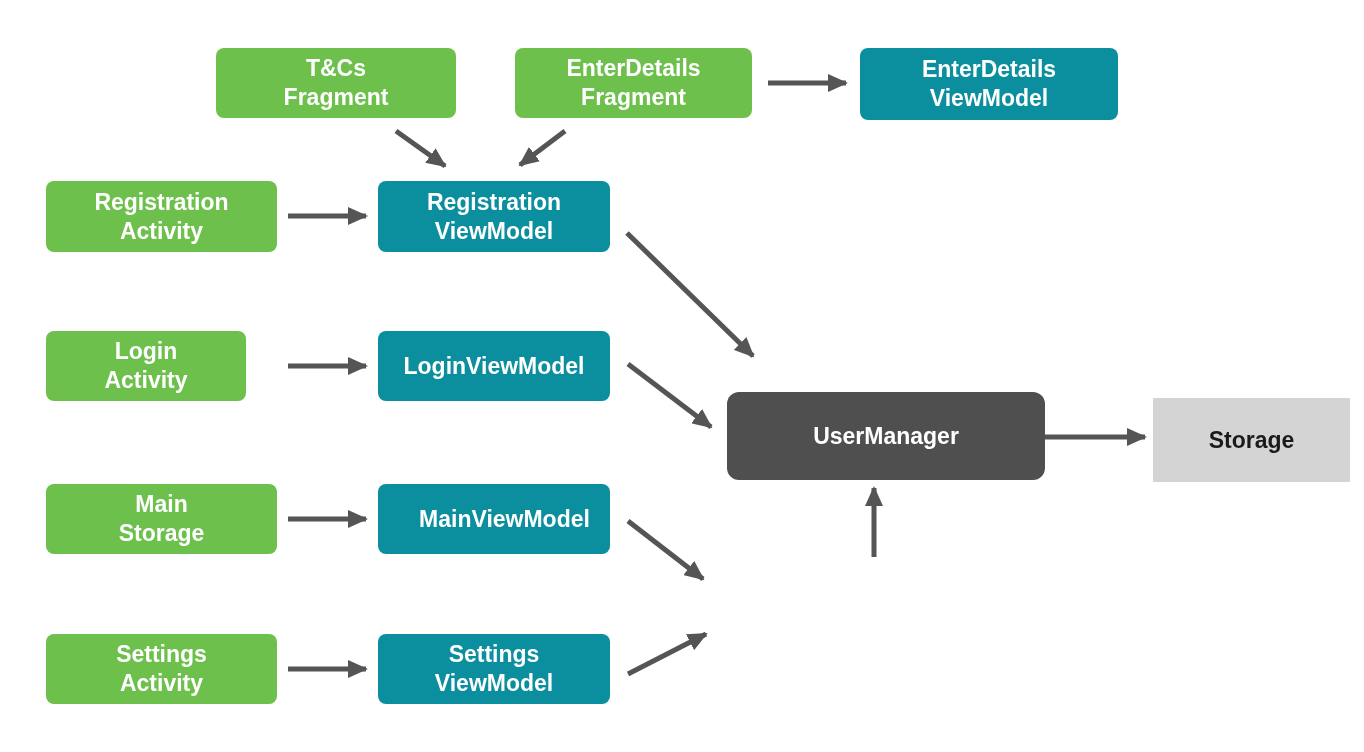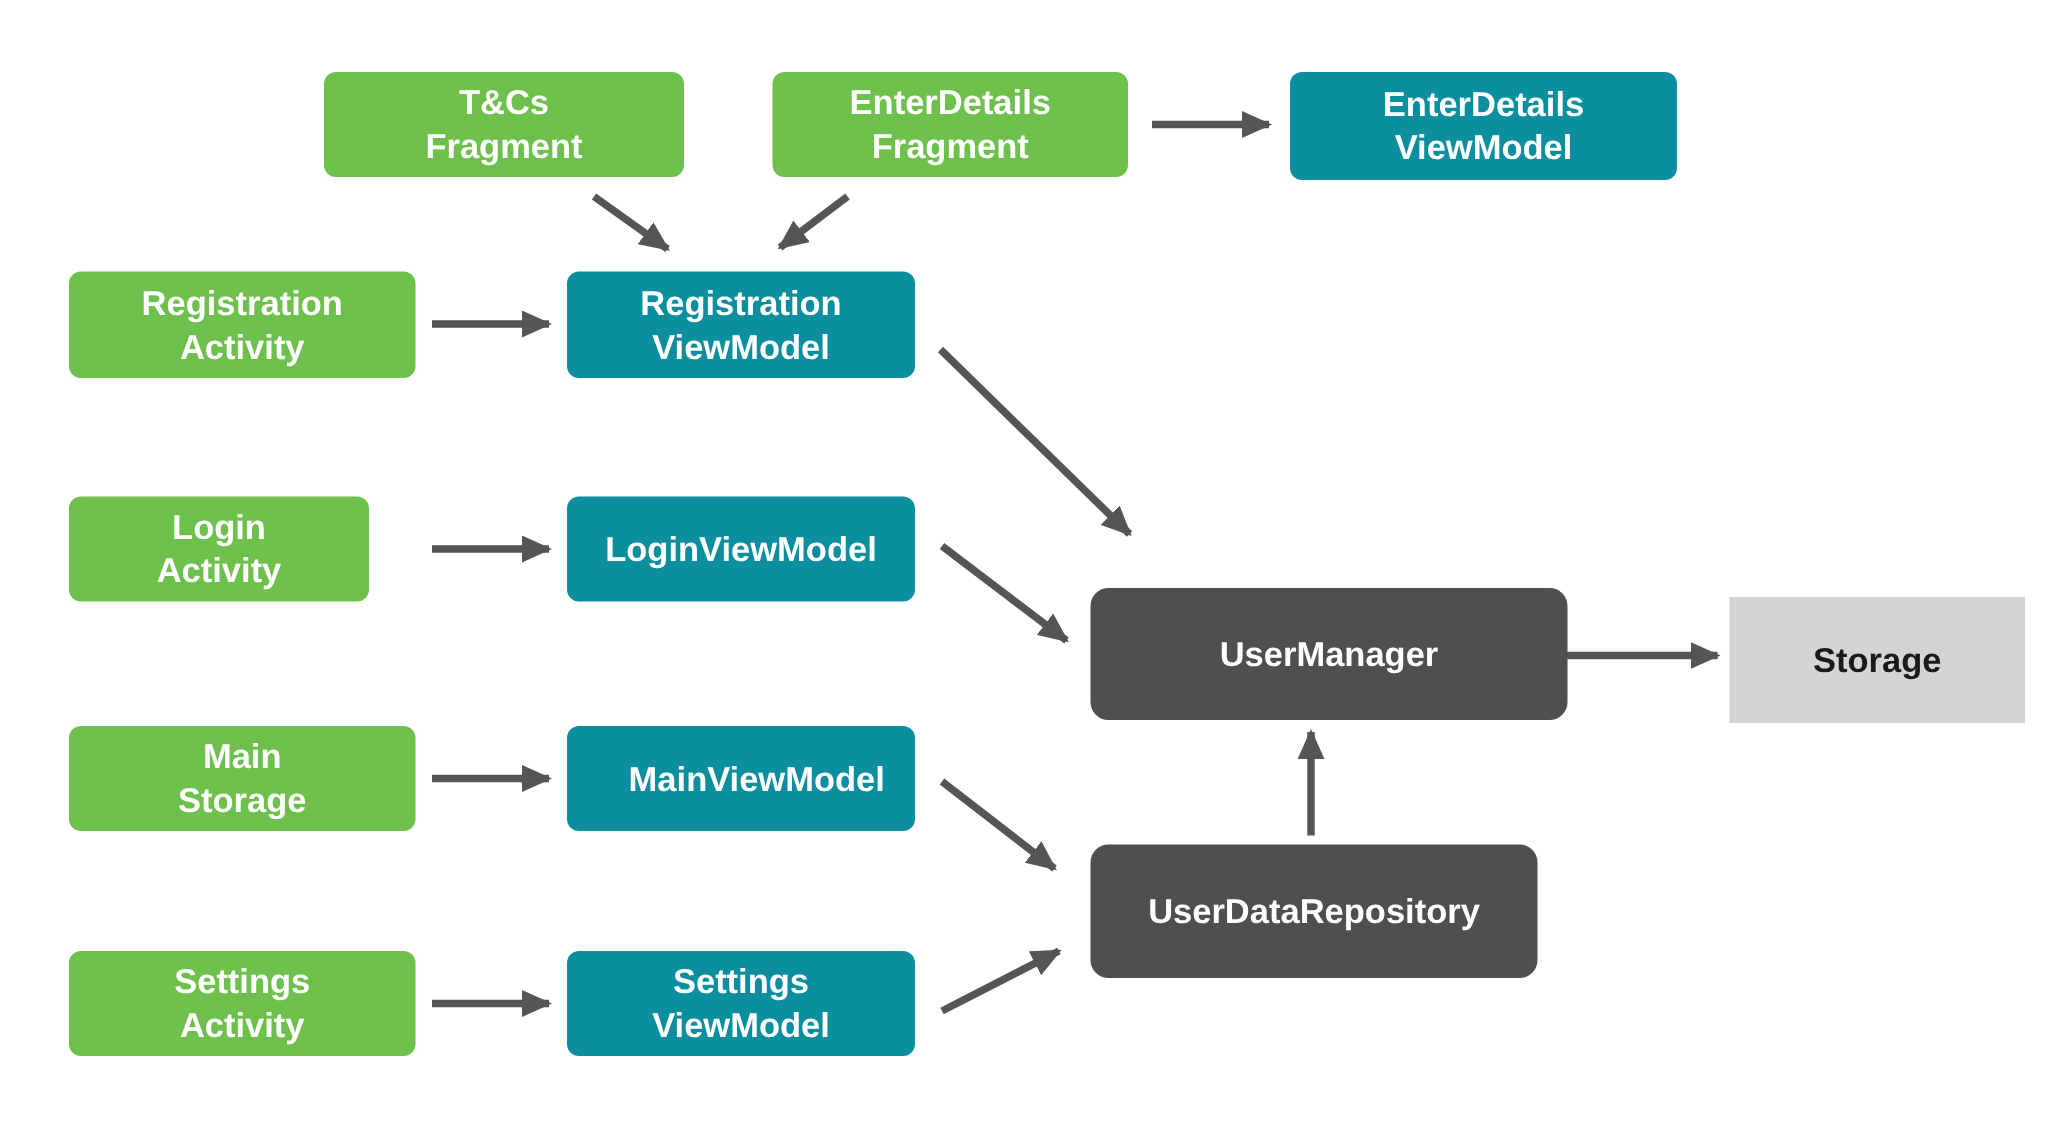--- a/index.html
+++ b/index.html
@@ -110,20 +110,17 @@
     <span>Settings
 Activity</span>
   </div>
   <div class="node node-teal" id="n-svm">
     <span>Settings
 ViewModel</span>
   </div>
   <div class="node node-dark" id="n-um">
     <span>UserManager</span>
   </div>
-  <div class="node node-dark" id="n-udr">
-    <span>UserDataRepository</span>
-  </div>
   <div class="node node-storage" id="n-st">
     <span>Storage</span>
   </div>
 
 </div>
 
 </body></html>

